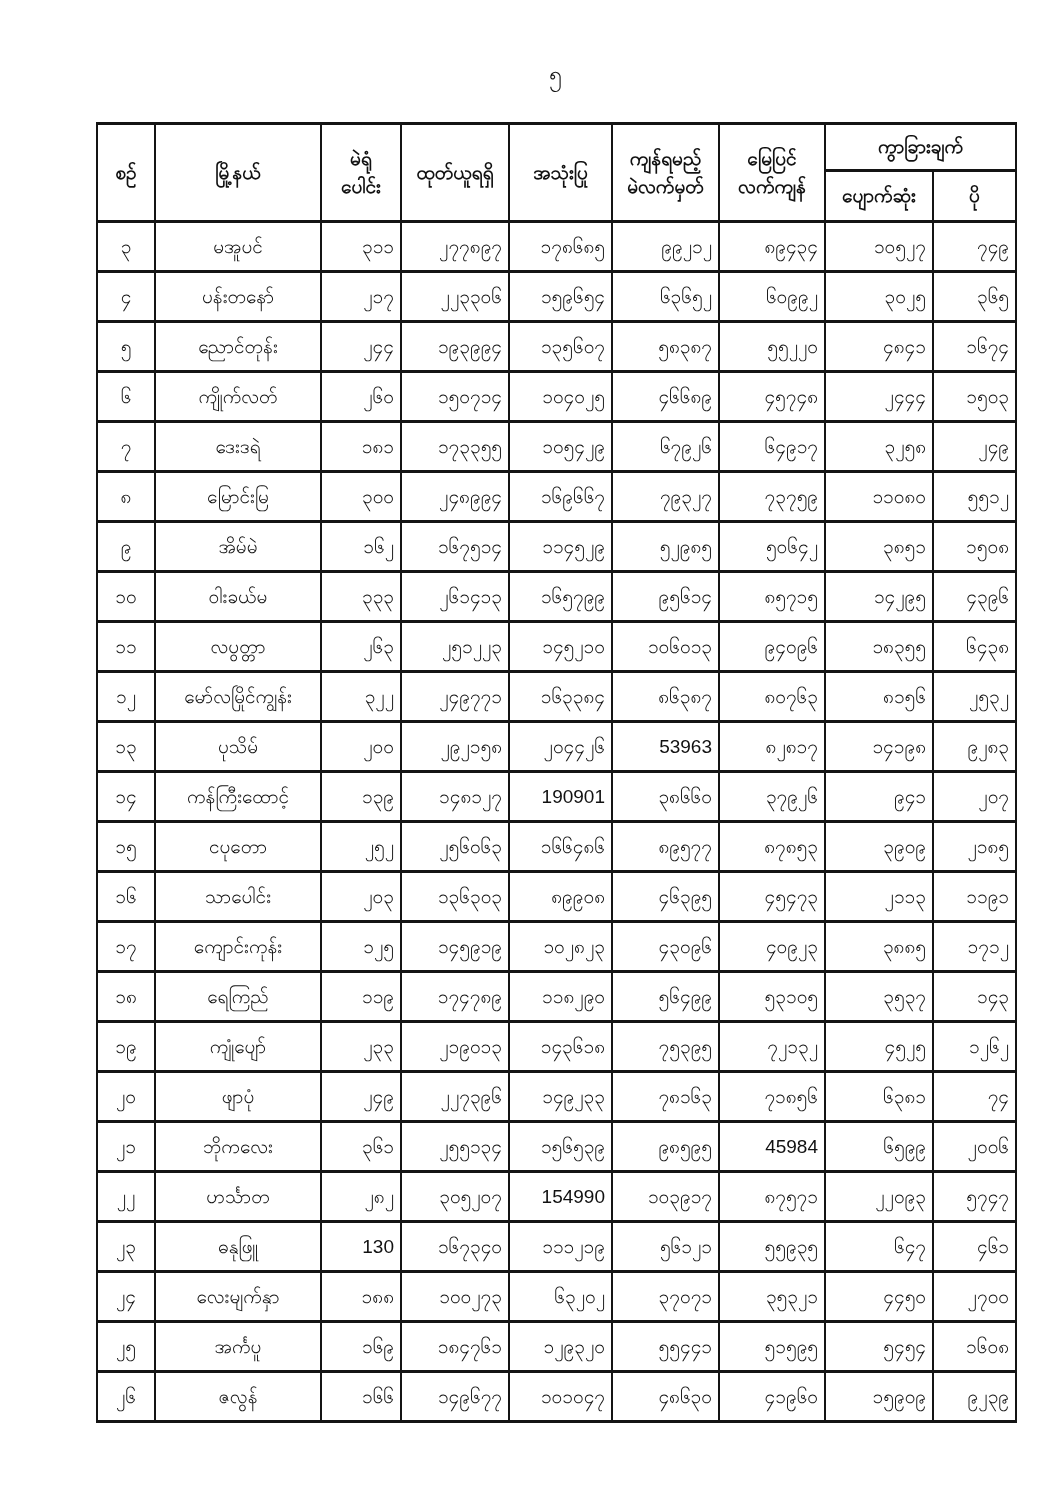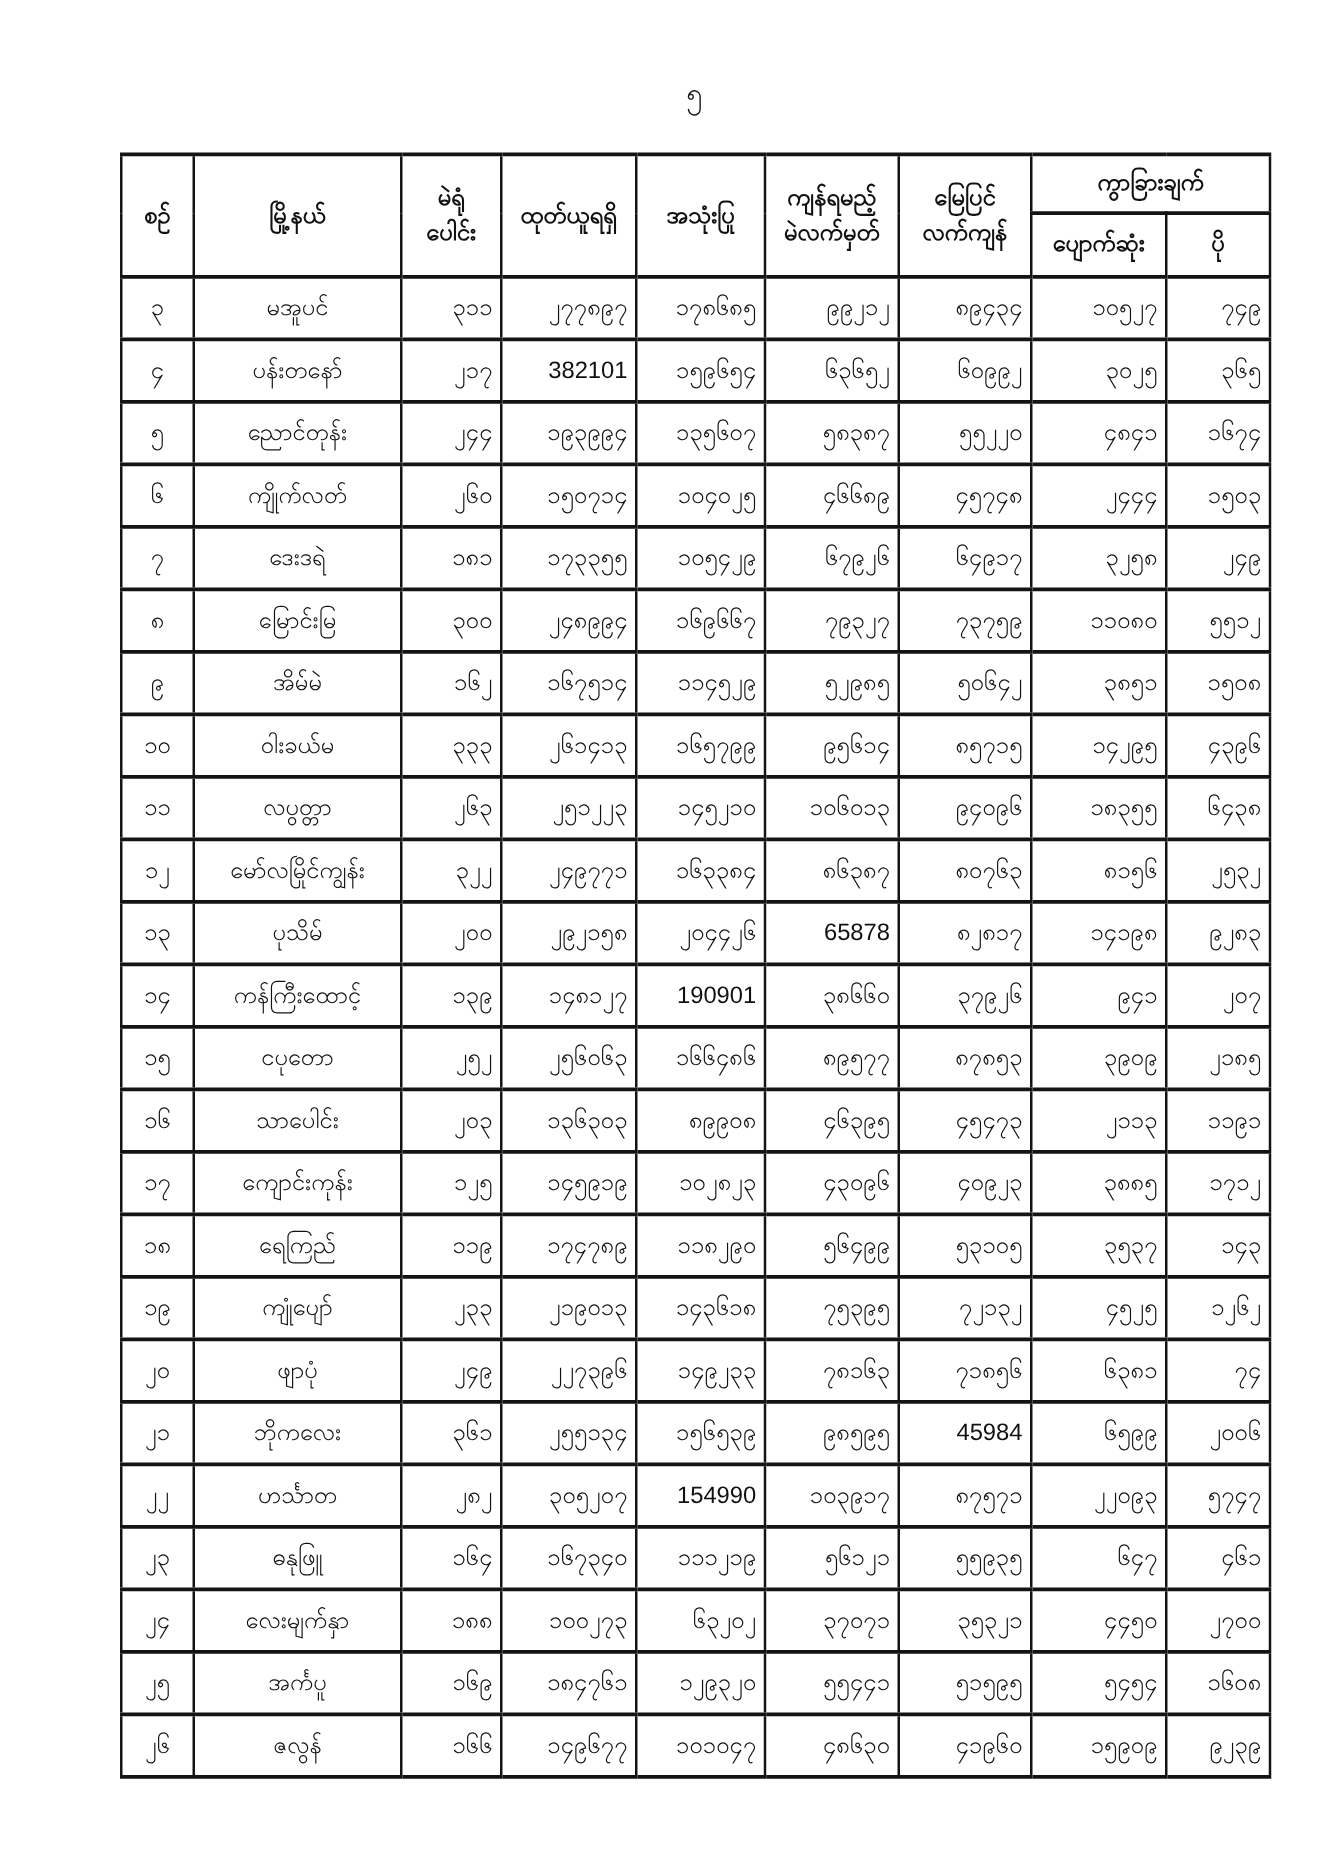--- a/index.html
+++ b/index.html
@@ -112,21 +112,21 @@
           <td class="c-right">၁၇၈၆၈၅</td>
           <td class="c-right">၉၉၂၁၂</td>
           <td class="c-right">၈၉၄၃၄</td>
           <td class="c-right">၁၀၅၂၇</td>
           <td class="c-right">၇၄၉</td>
         </tr>
         <tr>
           <td class="c-center">၄</td>
           <td class="c-left">ပန်းတနော်</td>
           <td class="c-right">၂၁၇</td>
-          <td class="c-right">382101</td>
+          <td class="c-right">၂၂၃၃၀၆</td>
           <td class="c-right">၁၅၉၆၅၄</td>
           <td class="c-right">၆၃၆၅၂</td>
           <td class="c-right">၆၀၉၉၂</td>
           <td class="c-right">၃၀၂၅</td>
           <td class="c-right">၃၆၅</td>
         </tr>
         <tr>
           <td class="c-center">၅</td>
           <td class="c-left">ညောင်တုန်း</td>
           <td class="c-right">၂၄၄</td>
@@ -213,21 +213,21 @@
           <td class="c-right">၈၀၇၆၃</td>
           <td class="c-right">၈၁၅၆</td>
           <td class="c-right">၂၅၃၂</td>
         </tr>
         <tr>
           <td class="c-center">၁၃</td>
           <td class="c-left">ပုသိမ်</td>
           <td class="c-right">၂၀၀</td>
           <td class="c-right">၂၉၂၁၅၈</td>
           <td class="c-right">၂၀၄၄၂၆</td>
-          <td class="c-right">65878</td>
+          <td class="c-right">53963</td>
           <td class="c-right">၈၂၈၁၇</td>
           <td class="c-right">၁၄၁၉၈</td>
           <td class="c-right">၉၂၈၃</td>
         </tr>
         <tr>
           <td class="c-center">၁၄</td>
           <td class="c-left">ကန်ကြီးထောင့်</td>
           <td class="c-right">၁၃၉</td>
           <td class="c-right">၁၄၈၁၂၇</td>
           <td class="c-right">190901</td>
@@ -320,21 +320,21 @@
           <td class="c-right">၃၀၅၂၀၇</td>
           <td class="c-right">154990</td>
           <td class="c-right">၁၀၃၉၁၇</td>
           <td class="c-right">၈၇၅၇၁</td>
           <td class="c-right">၂၂၀၉၃</td>
           <td class="c-right">၅၇၄၇</td>
         </tr>
         <tr>
           <td class="c-center">၂၃</td>
           <td class="c-left">ဓနုဖြူ</td>
-          <td class="c-right">၁၆၄</td>
+          <td class="c-right">130</td>
           <td class="c-right">၁၆၇၃၄၀</td>
           <td class="c-right">၁၁၁၂၁၉</td>
           <td class="c-right">၅၆၁၂၁</td>
           <td class="c-right">၅၅၉၃၅</td>
           <td class="c-right">၆၄၇</td>
           <td class="c-right">၄၆၁</td>
         </tr>
         <tr>
           <td class="c-center">၂၄</td>
           <td class="c-left">လေးမျက်နှာ</td>

